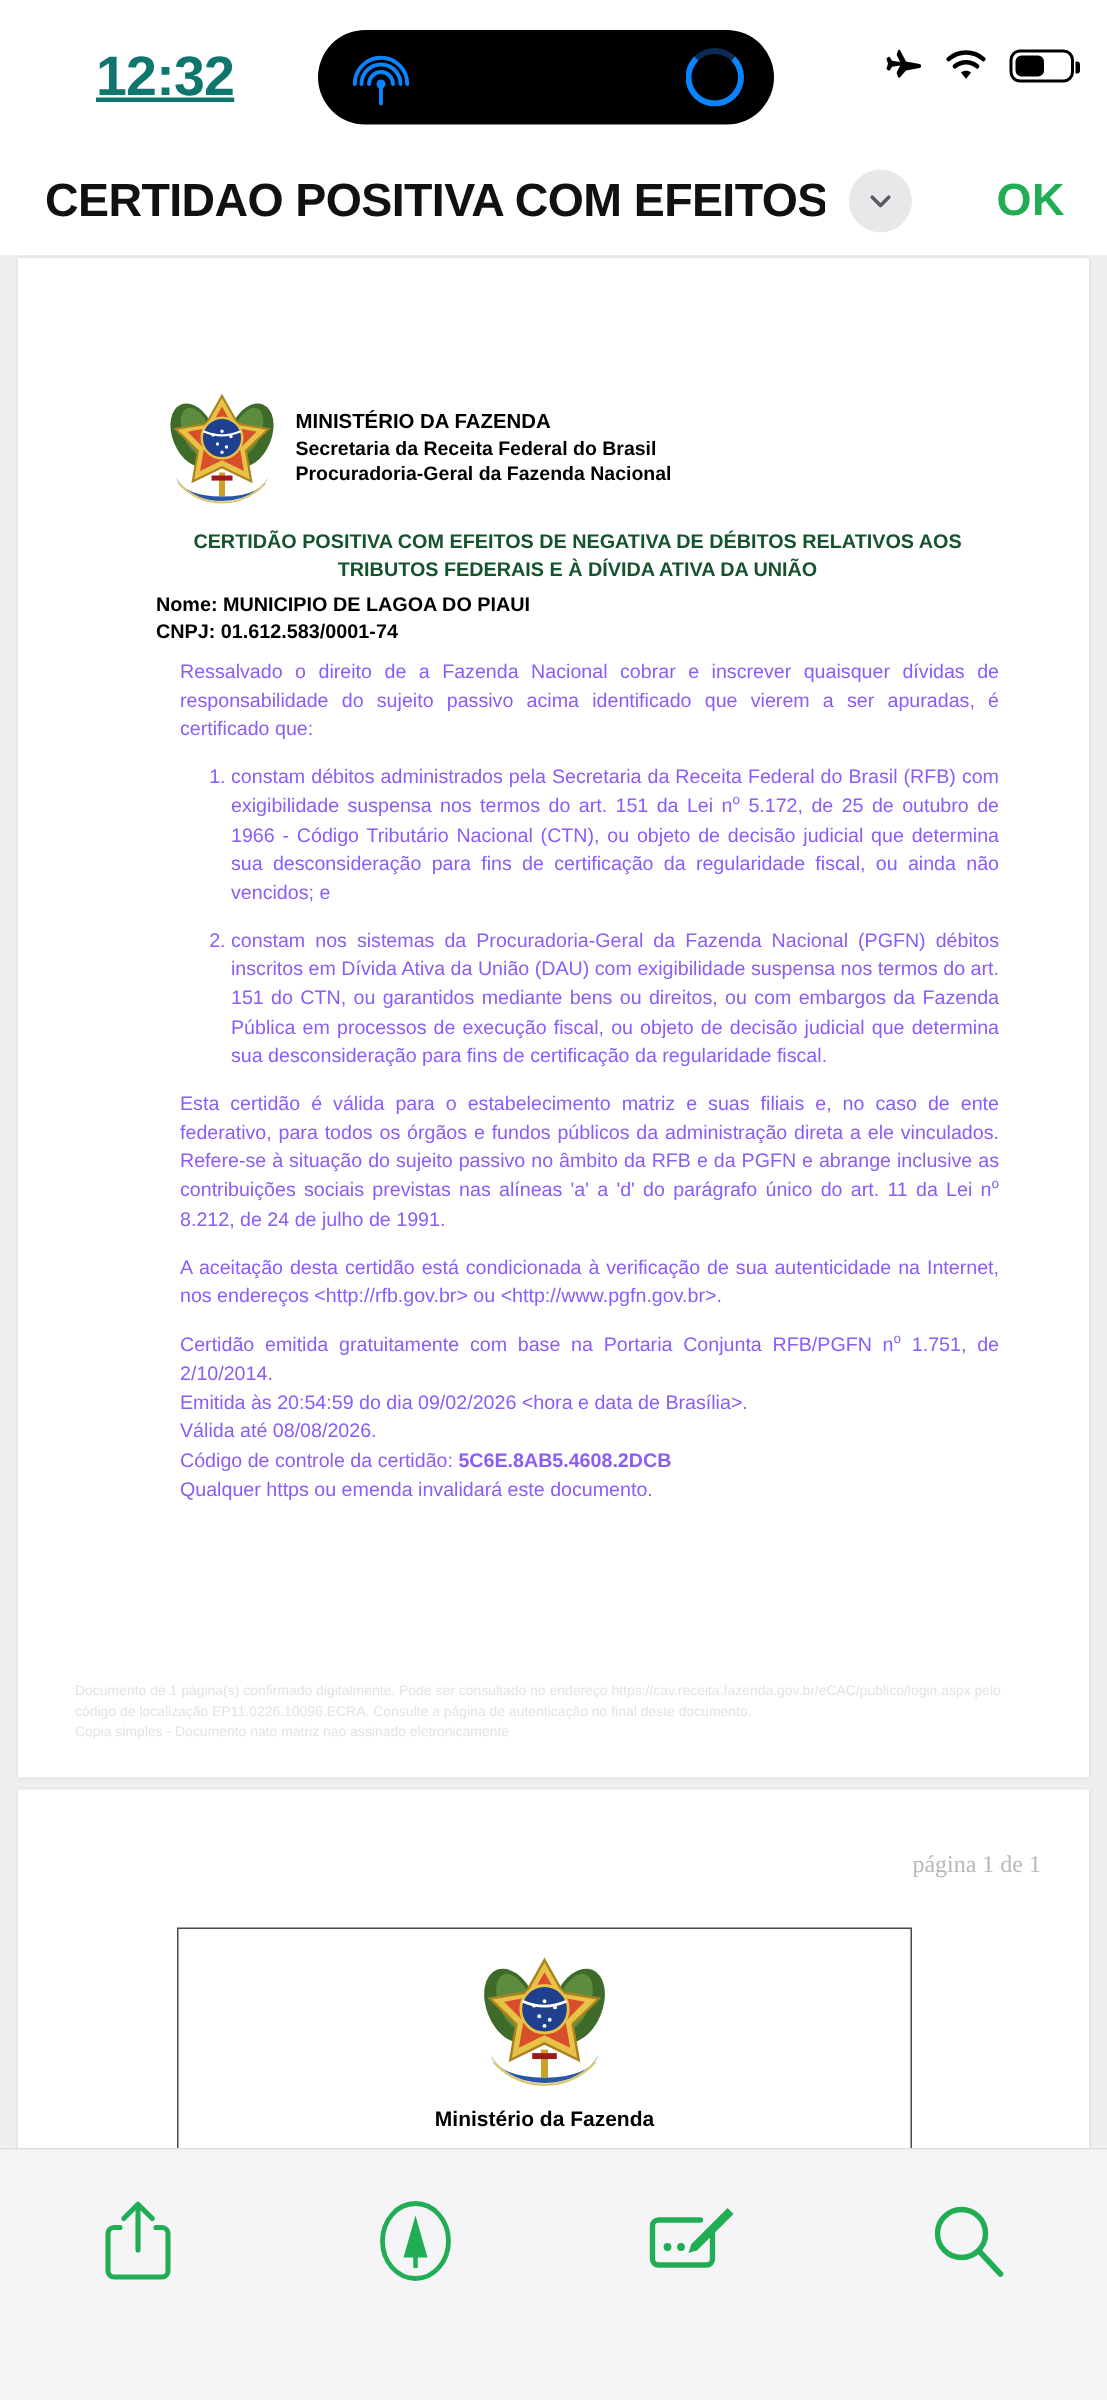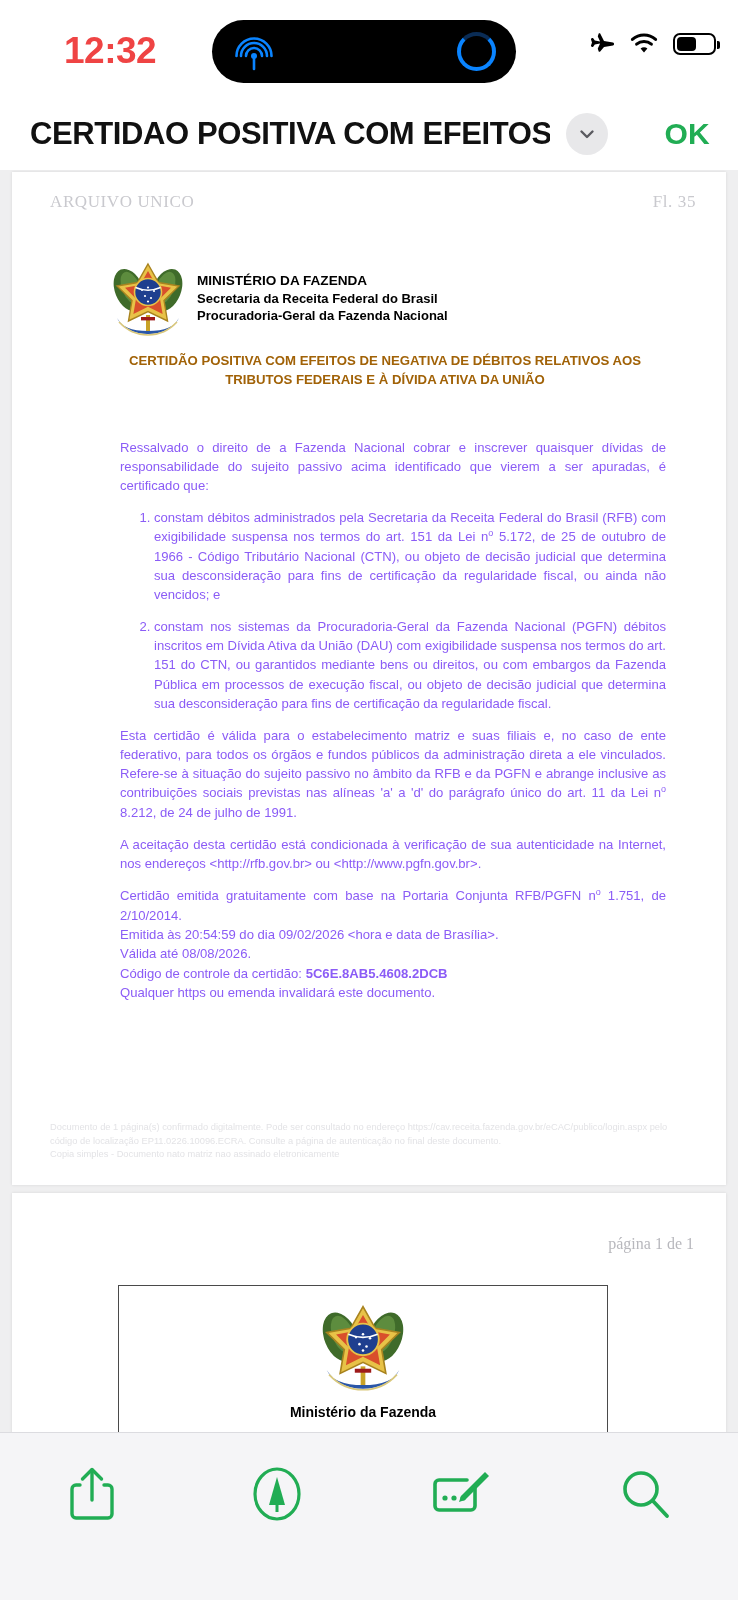--- a/index.html
+++ b/index.html
@@ -12,21 +12,22 @@
   }
 
   
   .statusbar {
     position:absolute; left:0; top:0; width:738px; height:98px;
     background:#ffffff;
   }
   .status-time {
     position:absolute; left:64px; top:30px;
     font-size:37px; font-weight:700; letter-spacing:-0.5px;
-    color:#ef4444;
+    color:#0f766e;
+    text-decoration:underline;
   }
   .dynamic-island {
     position:absolute; left:212px; top:20px;
     width:304px; height:63px; border-radius:32px;
     background:#000;
   }
   .di-airdrop {
     position:absolute; left:22px; top:12px; width:40px; height:40px;
   }
   .di-ring {
@@ -117,21 +118,21 @@
     font-weight:700;
   }
   .ministry-text .l1 { font-size:13.6px; }
   .ministry-text .l2,
   .ministry-text .l3 { font-size:13px; }
 
   .cert-title {
     position:absolute; left:92px; right:60px; top:180px;
     text-align:center;
     font-size:13.2px; font-weight:700; line-height:1.42;
-    color:#a16207;
+    color:#14532d;
   }
   .ident {
     position:absolute; left:92px; top:222px;
     font-size:13.2px; font-weight:700; line-height:1.34; color:#000;
   }
 
   .body-text {
     position:absolute; left:108px; right:60px; top:266px;
     font-size:13.1px; line-height:1.46; color:#8b5cf6;
   }
@@ -221,24 +222,20 @@
       <path d="M4.5 7.5 10 13l5.5-5.5" fill="none" stroke="#5a5a60" stroke-width="2.4" stroke-linecap="round" stroke-linejoin="round"></path>
     </svg>
   </div>
   <div class="nav-ok">OK</div>
 </div>
 
 <div class="doc-area">
 
   <div class="page page-1">
 
-    <div class="stamp-row">
-      <span>ARQUIVO UNICO</span>
-      <span>Fl. 35</span>
-    </div>
 
     <div class="ministry">
       <svg class="brasao" viewBox="0 0 78 82">
 
         <ellipse cx="20" cy="30" rx="14" ry="22" fill="#3f6b2a" transform="rotate(-22 20 30)"></ellipse>
         <ellipse cx="58" cy="30" rx="14" ry="22" fill="#3f6b2a" transform="rotate(22 58 30)"></ellipse>
         <ellipse cx="22" cy="28" rx="9" ry="17" fill="#5d8c3e" transform="rotate(-22 22 28)"></ellipse>
         <ellipse cx="56" cy="28" rx="9" ry="17" fill="#5d8c3e" transform="rotate(22 56 28)"></ellipse>
 
         <path d="M39 4 L49.5 22.5 L70 26 L55 40.5 L58.5 61 L39 51.5 L19.5 61 L23 40.5 L8 26 L28.5 22.5 Z" fill="#e8c247" stroke="#a8831f" stroke-width="1.4"></path>
@@ -261,20 +258,24 @@
       </svg>
       <div class="ministry-text">
         <div class="l1">MINISTÉRIO DA FAZENDA</div>
         <div class="l2">Secretaria da Receita Federal do Brasil</div>
         <div class="l3">Procuradoria-Geral da Fazenda Nacional</div>
       </div>
     </div>
 
     <div class="cert-title">CERTIDÃO POSITIVA COM EFEITOS DE NEGATIVA DE DÉBITOS RELATIVOS AOS TRIBUTOS FEDERAIS E À DÍVIDA ATIVA DA UNIÃO</div>
 
+    <div class="ident">
+      <div>Nome: MUNICIPIO DE LAGOA DO PIAUI</div>
+      <div>CNPJ: 01.612.583/0001-74</div>
+    </div>
 
     <div class="body-text">
       <p>Ressalvado o direito de a Fazenda Nacional cobrar e inscrever quaisquer dívidas de responsabilidade do sujeito passivo acima identificado que vierem a ser apuradas, é certificado que:</p>
 
       <ol>
         <li><span>constam débitos administrados pela Secretaria da Receita Federal do Brasil (RFB) com exigibilidade suspensa nos termos do art. 151 da Lei n</span><sup>o</sup><span> 5.172, de 25 de outubro de 1966 - Código Tributário Nacional (CTN), ou objeto de decisão judicial que determina sua desconsideração para fins de certificação da regularidade fiscal, ou ainda não vencidos; e</span></li>
         <li>constam nos sistemas da Procuradoria-Geral da Fazenda Nacional (PGFN) débitos inscritos em Dívida Ativa da União (DAU) com exigibilidade suspensa nos termos do art. 151 do CTN, ou garantidos mediante bens ou direitos, ou com embargos da Fazenda Pública em processos de execução fiscal, ou objeto de decisão judicial que determina sua desconsideração para fins de certificação da regularidade fiscal.</li>
       </ol>
 
 

